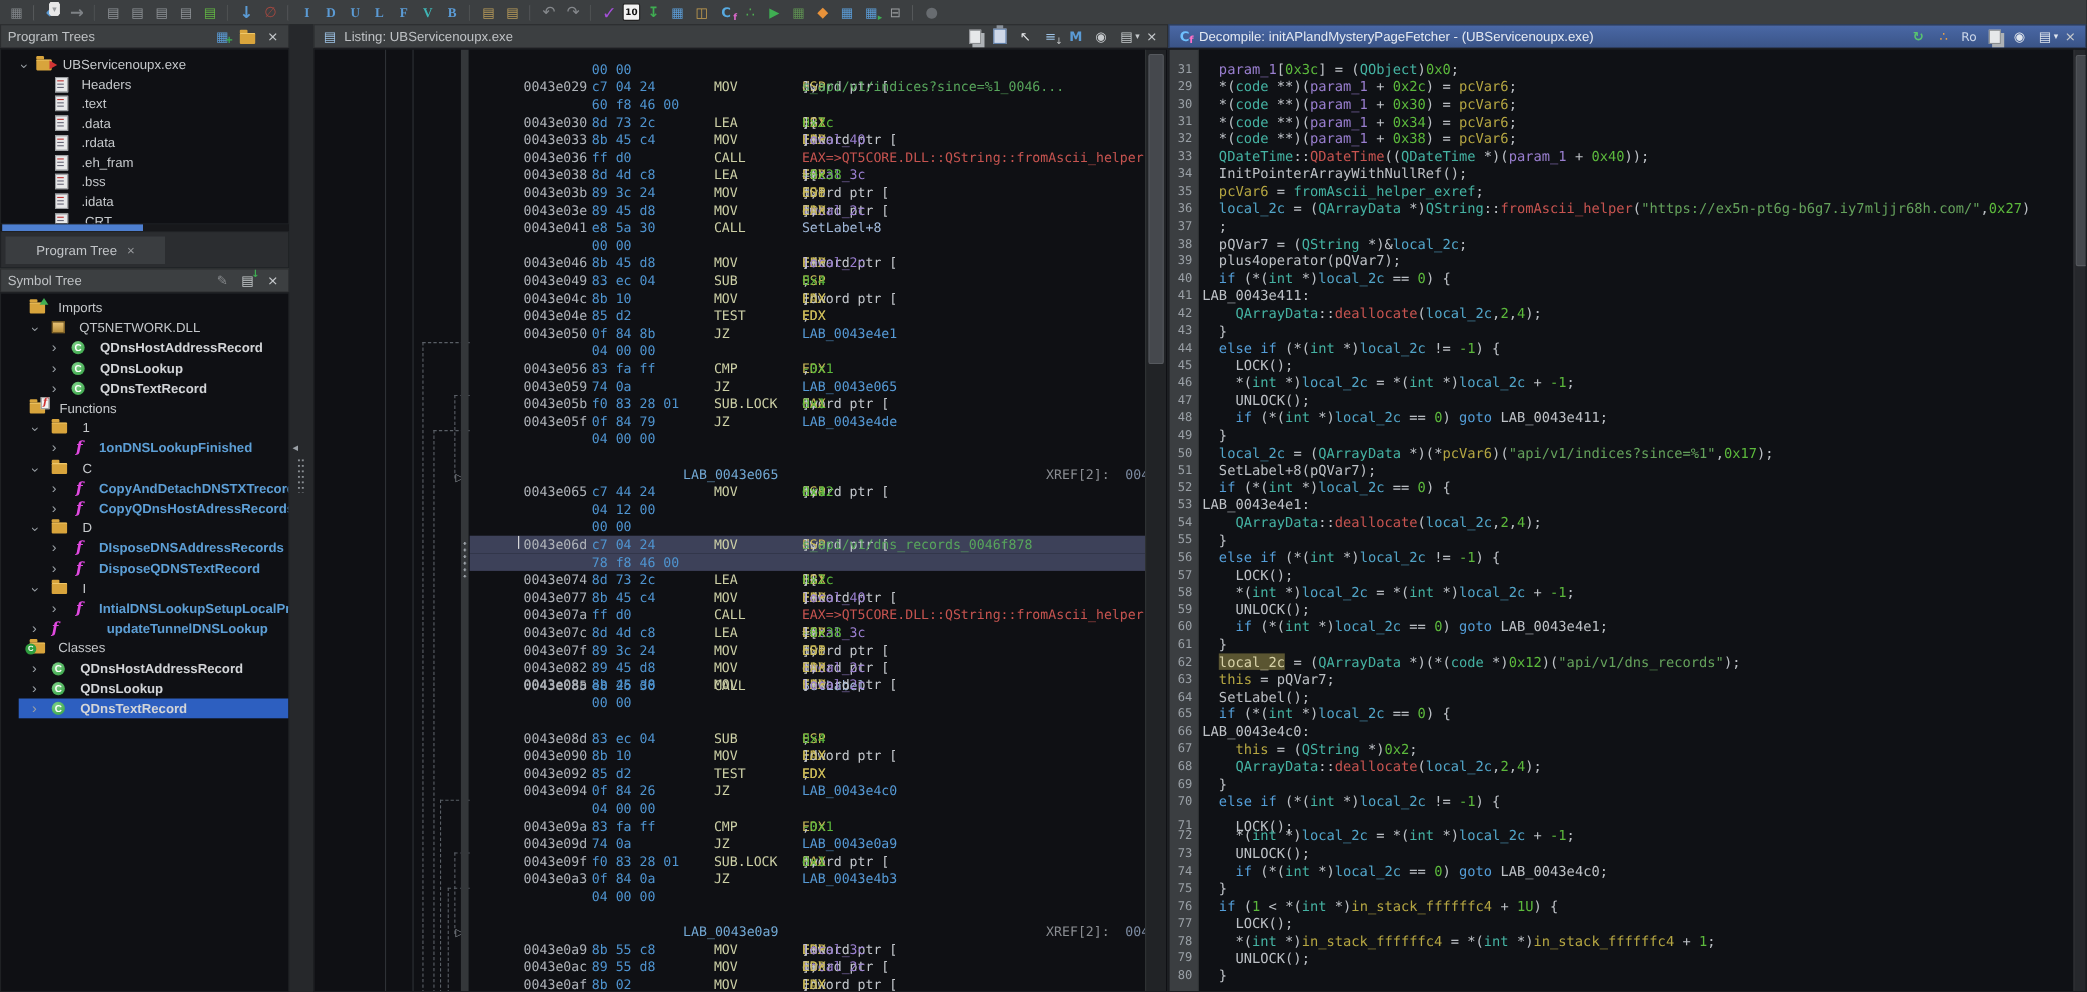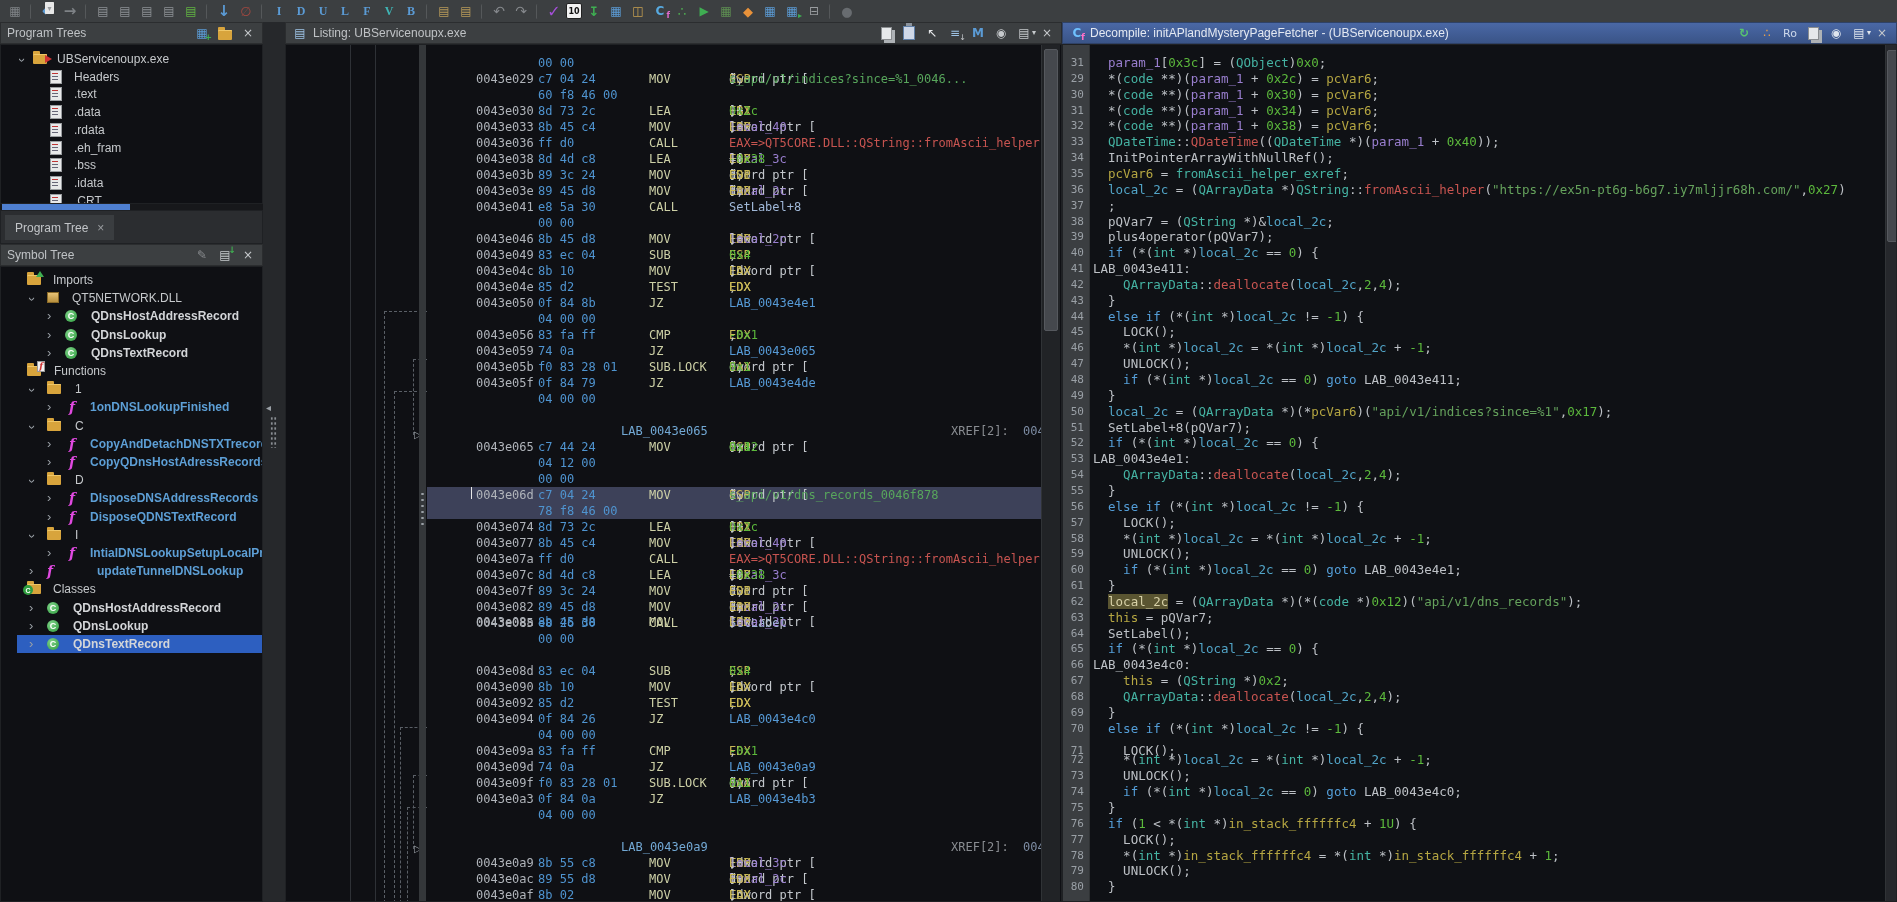--- a/index.html
+++ b/index.html
@@ -49,21 +49,21 @@
             font:bold 9px "Liberation Sans",sans-serif;align-items:center;justify-content:center;}
   .ic-fn{color:#e049e0;font:italic bold 14px "DejaVu Serif",serif;}
   .ic-doc{display:inline-block;width:10px;height:12px;margin-top:2px;background:#e8e9ea;border:1px solid #9a9da0;position:relative;}
   .ic-doc::before{content:"";position:absolute;left:1px;top:2px;width:6px;height:1px;background:#c03434;
                   box-shadow:0 3px 0 #667,0 6px 0 #667;}
   
   #pt-hscroll{position:absolute;left:0;top:204px;width:263px;height:6px;background:#17181b;}
   #pt-hscroll .thumb{position:absolute;left:2px;top:0;width:128px;height:6px;background:#4e7fd0;}
   #pt-tabbar{position:absolute;left:0;top:210px;width:263px;height:34px;background:#2b2d30;border:1px solid #1f2124;box-sizing:border-box;}
   #pt-tabbar .tab{margin:4px 0 0 4px;height:25px;display:inline-flex;align-items:center;gap:9px;
-                  padding:0 10px;background:#3a3d40;color:#c2c5c8;font-size:12px;}
+                  padding:0 28px;background:#3a3d40;color:#c2c5c8;font-size:12px;}
   #pt-tabbar .tabx{color:#9a9da0;font-size:12px;}
   
   #listing-body{position:absolute;left:285px;top:44px;width:777px;height:858px;background:#0f1014;
                 overflow:hidden;border:1px solid #1f2124;box-sizing:border-box;
                 font-family:"DejaVu Sans Mono",monospace;font-size:12px;}
   .vline{position:absolute;top:0;height:858px;border-left:1px solid #2e3136;}
   .fsplit{position:absolute;left:133px;top:0;width:7px;height:858px;background:#34373a;}
   .fsplit .dots{position:absolute;left:2px;top:446px;width:3px;height:34px;
                 background:radial-gradient(circle,#9aa0a6 1px,transparent 1.4px) 0 0/3px 6px;}
   .fl{position:absolute;border-left:1px dashed #5a5f66;}

